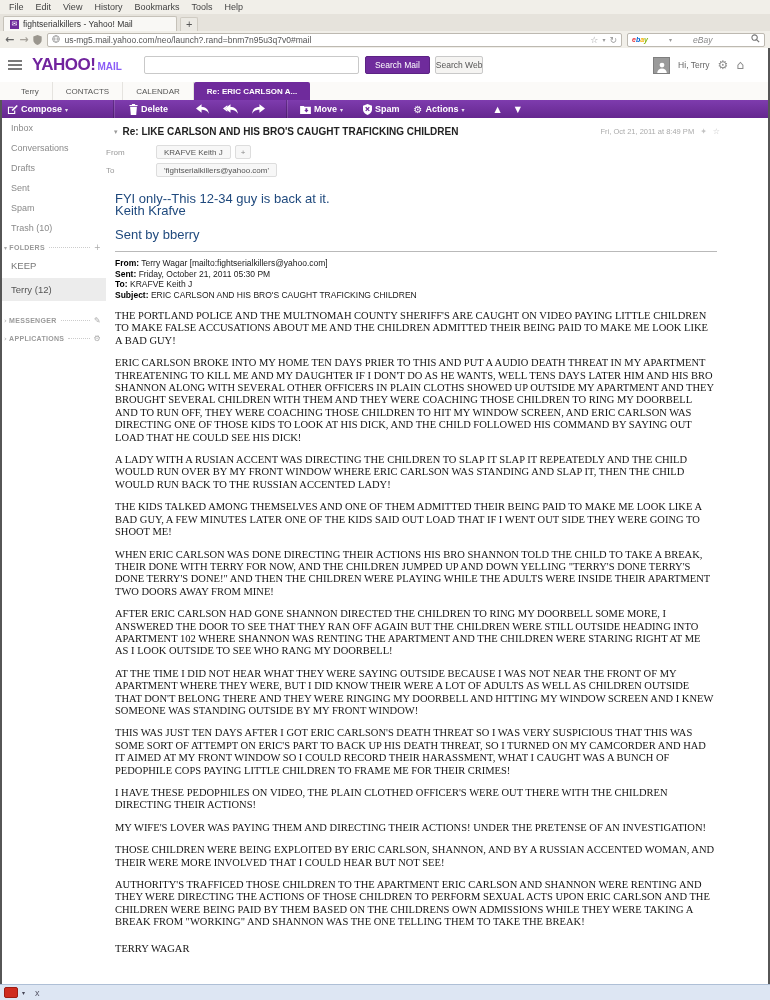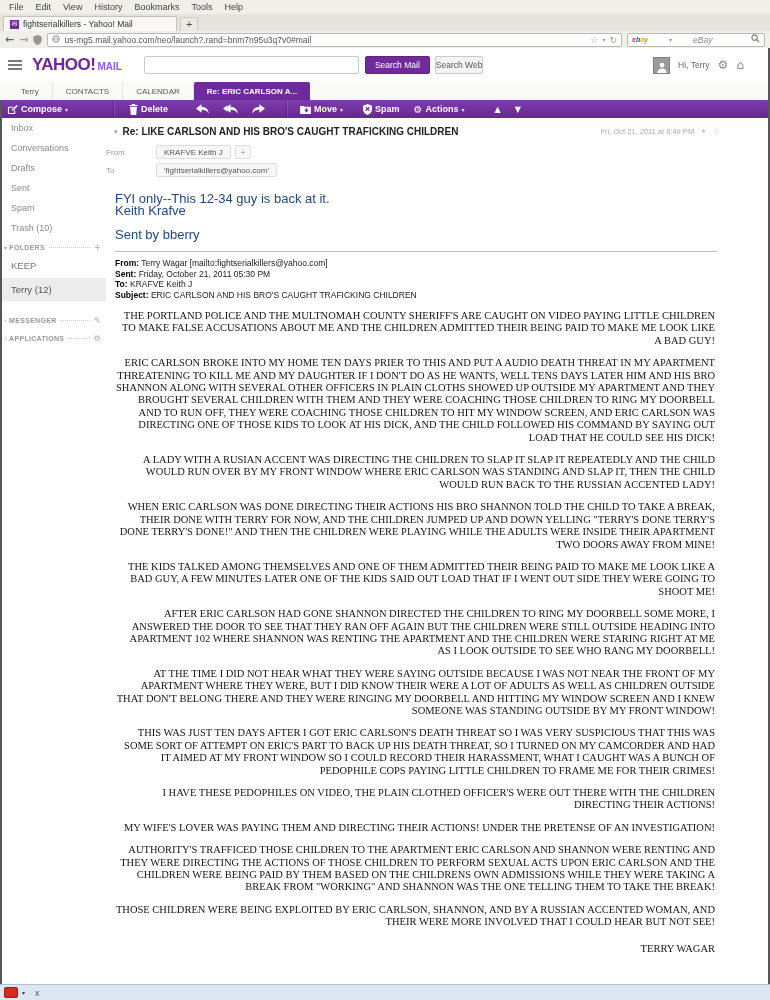--- a/index.html
+++ b/index.html
@@ -80,21 +80,21 @@
   .addr-lbl{width:40px;margin-right:10px;}
   .chip{border:1px solid #ddd;background:#f7f7f7;border-radius:2px;padding:1.5px 7px;font-size:8px;color:#555;}
   .addbtn{border:1px solid #ddd;background:#f7f7f7;border-radius:2px;padding:1.5px 5px;font-size:8px;color:#888;margin-left:4px;}
   .emailbody{padding:16px 0 0 9px;}
   .blueline{color:#1f497d;font-size:13px;line-height:12px;}
   .gap{height:12px;}
   .qsep{width:602px;border:none;border-top:1px solid #b9b9b9;margin:10px 0 6px 0;}
   .qhdr{font-size:8.5px;color:#1a1a1a;line-height:10.5px;}
   .qhdr b{color:#000;}
   .para,.sig{font-family:"Liberation Serif","DejaVu Serif",serif;font-size:10.5px;line-height:12.4px;
-             color:#151515;width:600px;margin:0 0 10px 0;text-align:right;}
+             color:#151515;width:600px;margin:0 0 10px 0;}
   .paras{margin-top:10px;}
   .sig{margin-top:14px;}
   
   .edge-r{position:absolute;right:0;top:48px;bottom:15px;width:2px;background:#565656;}
   .edge-l{position:absolute;left:0;top:100px;bottom:15px;width:2px;background:#565656;}
   .bottombar{position:absolute;left:0;right:0;bottom:0;height:15px;background:#dde6f3;
              border-top:1px solid #aebfd6;display:flex;align-items:center;gap:4px;padding-left:4px;}
   .redicon{width:12px;height:9px;background:#cf2b1e;border-radius:2px;border:1px solid #9e1d13;}
   .bb-caret{font-size:6px;color:#445;font-family:"DejaVu Sans",sans-serif;}
   .bb-x{font-size:9px;color:#556;margin-left:6px;}
@@ -330,29 +330,29 @@
       <div class="qhdr">
         <div><b>From:</b> <span>Terry Wagar [mailto:fightserialkillers@yahoo.com]</span></div>
         <div><b>Sent:</b> <span>Friday, October 21, 2011 05:30 PM</span></div>
         <div><b>To:</b> <span>KRAFVE Keith J</span></div>
         <div><b>Subject:</b> <span>ERIC CARLSON AND HIS BRO'S CAUGHT TRAFICKING CHILDREN</span></div>
       </div>
       <div class="paras">
           <p class="para">THE PORTLAND POLICE AND THE MULTNOMAH COUNTY SHERIFF'S ARE CAUGHT ON VIDEO PAYING LITTLE CHILDREN TO MAKE FALSE ACCUSATIONS ABOUT ME AND THE CHILDREN ADMITTED THEIR BEING PAID TO MAKE ME LOOK LIKE A BAD GUY!</p>
           <p class="para">ERIC CARLSON BROKE INTO MY HOME TEN DAYS PRIER TO THIS AND PUT A AUDIO DEATH THREAT IN MY APARTMENT THREATENING TO KILL ME AND MY DAUGHTER IF I DON'T DO AS HE WANTS, WELL TENS DAYS LATER HIM AND HIS BRO SHANNON ALONG WITH SEVERAL OTHER OFFICERS IN PLAIN CLOTHS SHOWED UP OUTSIDE MY APARTMENT AND THEY BROUGHT SEVERAL CHILDREN WITH THEM AND THEY WERE COACHING THOSE CHILDREN TO RING MY DOORBELL AND TO RUN OFF, THEY WERE COACHING THOSE CHILDREN TO HIT MY WINDOW SCREEN, AND ERIC CARLSON WAS DIRECTING ONE OF THOSE KIDS TO LOOK AT HIS DICK, AND THE CHILD FOLLOWED HIS COMMAND BY SAYING OUT LOAD THAT HE COULD SEE HIS DICK!</p>
           <p class="para">A LADY WITH A RUSIAN ACCENT WAS DIRECTING THE CHILDREN TO SLAP IT SLAP IT REPEATEDLY AND THE CHILD WOULD RUN OVER BY MY FRONT WINDOW WHERE ERIC CARLSON WAS STANDING AND SLAP IT, THEN THE CHILD WOULD RUN BACK TO THE RUSSIAN ACCENTED LADY!</p>
+          <p class="para">THE KIDS TALKED AMONG THEMSELVES AND ONE OF THEM ADMITTED THEIR BEING PAID TO MAKE ME LOOK LIKE A BAD GUY,  A FEW MINUTES LATER ONE OF THE KIDS SAID OUT LOAD THAT IF I WENT OUT SIDE THEY WERE GOING TO SHOOT ME!</p>
           <p class="para">WHEN ERIC CARLSON WAS DONE DIRECTING THEIR ACTIONS HIS BRO SHANNON TOLD THE CHILD TO TAKE A BREAK, THEIR DONE WITH TERRY FOR NOW, AND THE CHILDREN JUMPED UP AND DOWN YELLING "TERRY'S DONE TERRY'S DONE TERRY'S DONE!" AND THEN THE CHILDREN WERE PLAYING WHILE THE ADULTS WERE INSIDE THEIR APARTMENT TWO DOORS AWAY FROM MINE!</p>
-          <p class="para">THE KIDS TALKED AMONG THEMSELVES AND ONE OF THEM ADMITTED THEIR BEING PAID TO MAKE ME LOOK LIKE A BAD GUY,  A FEW MINUTES LATER ONE OF THE KIDS SAID OUT LOAD THAT IF I WENT OUT SIDE THEY WERE GOING TO SHOOT ME!</p>
           <p class="para">AFTER ERIC CARLSON HAD GONE SHANNON DIRECTED THE CHILDREN TO RING MY DOORBELL SOME MORE, I ANSWERED THE DOOR TO SEE THAT THEY RAN OFF AGAIN BUT THE CHILDREN WERE STILL OUTSIDE HEADING INTO APARTMENT 102 WHERE SHANNON WAS RENTING THE APARTMENT AND THE CHILDREN WERE STARING RIGHT AT ME AS I LOOK OUTSIDE TO SEE WHO RANG MY DOORBELL!</p>
           <p class="para">AT THE TIME I DID NOT HEAR WHAT THEY WERE SAYING OUTSIDE BECAUSE I WAS NOT NEAR THE FRONT OF MY APARTMENT WHERE THEY WERE, BUT I DID KNOW THEIR WERE A LOT OF ADULTS AS WELL AS CHILDREN OUTSIDE THAT DON'T BELONG THERE AND THEY WERE RINGING MY DOORBELL AND HITTING MY WINDOW SCREEN AND I KNEW SOMEONE WAS STANDING OUTSIDE BY MY FRONT WINDOW!</p>
           <p class="para">THIS WAS JUST TEN DAYS AFTER I GOT ERIC CARLSON'S DEATH THREAT SO I WAS VERY SUSPICIOUS THAT THIS WAS SOME SORT OF ATTEMPT ON ERIC'S PART TO BACK UP HIS DEATH THREAT, SO I TURNED ON MY CAMCORDER AND HAD IT AIMED AT MY FRONT WINDOW SO I COULD RECORD THEIR HARASSMENT, WHAT I CAUGHT WAS A BUNCH OF PEDOPHILE COPS PAYING LITTLE CHILDREN TO FRAME ME FOR THEIR CRIMES!</p>
           <p class="para">I HAVE THESE PEDOPHILES ON VIDEO, THE PLAIN CLOTHED OFFICER'S WERE OUT THERE WITH THE CHILDREN DIRECTING THEIR ACTIONS!</p>
           <p class="para">MY WIFE'S LOVER WAS PAYING THEM AND DIRECTING THEIR ACTIONS! UNDER THE PRETENSE OF AN INVESTIGATION!</p>
+          <p class="para">THOSE CHILDREN WERE BEING EXPLOITED BY ERIC CARLSON, SHANNON, AND BY A RUSSIAN ACCENTED WOMAN, AND THEIR WERE MORE INVOLVED THAT I COULD HEAR BUT NOT SEE!</p>
           <p class="para">AUTHORITY'S TRAFFICED THOSE CHILDREN TO THE APARTMENT ERIC CARLSON AND SHANNON WERE RENTING AND THEY WERE DIRECTING THE ACTIONS OF THOSE CHILDREN TO PERFORM SEXUAL ACTS UPON ERIC CARLSON AND THE CHILDREN WERE BEING PAID BY THEM BASED ON THE CHILDRENS OWN ADMISSIONS WHILE THEY WERE TAKING A BREAK FROM "WORKING" AND SHANNON WAS THE ONE TELLING THEM TO TAKE THE BREAK!</p>
-          <p class="para">THOSE CHILDREN WERE BEING EXPLOITED BY ERIC CARLSON, SHANNON, AND BY A RUSSIAN ACCENTED WOMAN, AND THEIR WERE MORE INVOLVED THAT I COULD HEAR BUT NOT SEE!</p>
         </div>
       <div class="sig">TERRY WAGAR</div>
 
     </div>
   </div>
 
   <div class="edge-l"></div>
   <div class="edge-r"></div>
 
   <div class="bottombar">

